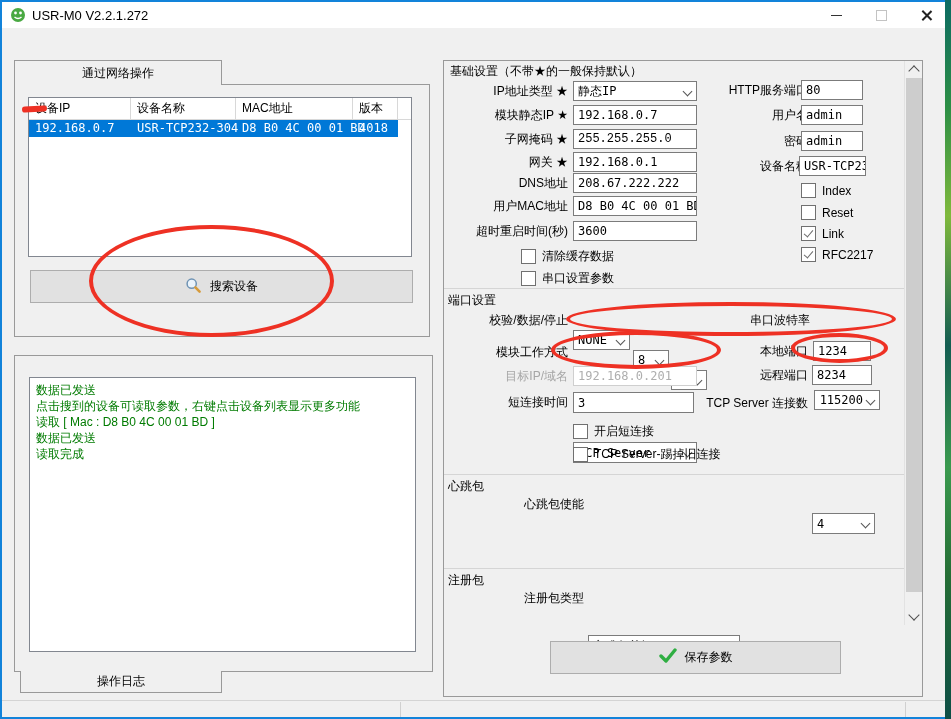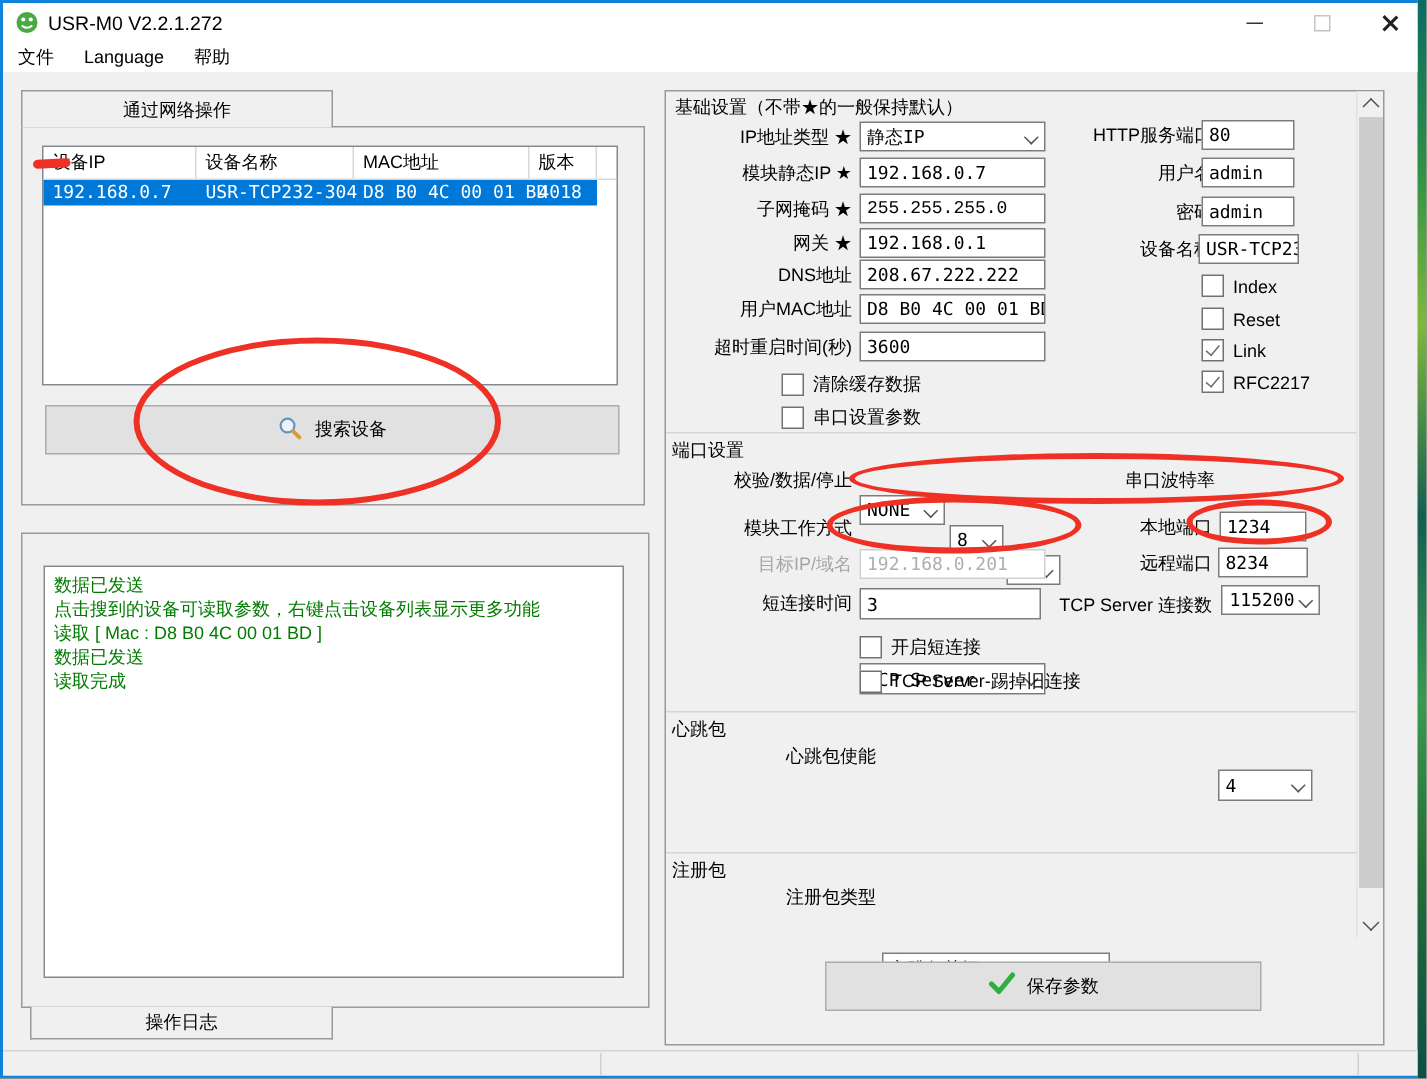--- a/index.html
+++ b/index.html
@@ -82,25 +82,20 @@
         <span class="glyph-min"></span>
       </div>
     <div class="abs winbtn" style="left:857px;top:0;">
         <span class="glyph-max"></span>
       </div>
     <div class="abs winbtn" style="left:902px;top:0;">
         <span class="glyph-close"></span>
       </div>
   </div>
 
-  <div class="abs menubar">
-    <span class="menuitem">文件</span>
-    <span class="menuitem">Language</span>
-    <span class="menuitem">帮助</span>
-  </div>
 
   <div class="abs tab active" style="left:14px;top:60px;width:208px;height:25px;line-height:24px;">通过网络操作</div>
   <div class="abs tab" style="left:222px;top:62px;width:202px;height:22px;line-height:21px;margin-top:28px;">通过串口操作</div>
   <div class="abs pagebox" style="left:14px;top:84px;width:416px;height:253px;"></div>
 
   <div class="abs tbl" style="left:28px;top:97px;width:384px;height:160px;">
     <div class="th" style="left:0;width:102px;">设备IP</div>
     <div class="th" style="left:102px;width:105px;">设备名称</div>
     <div class="th" style="left:207px;width:117px;">MAC地址</div>
     <div class="th" style="left:324px;width:45px;">版本</div>

